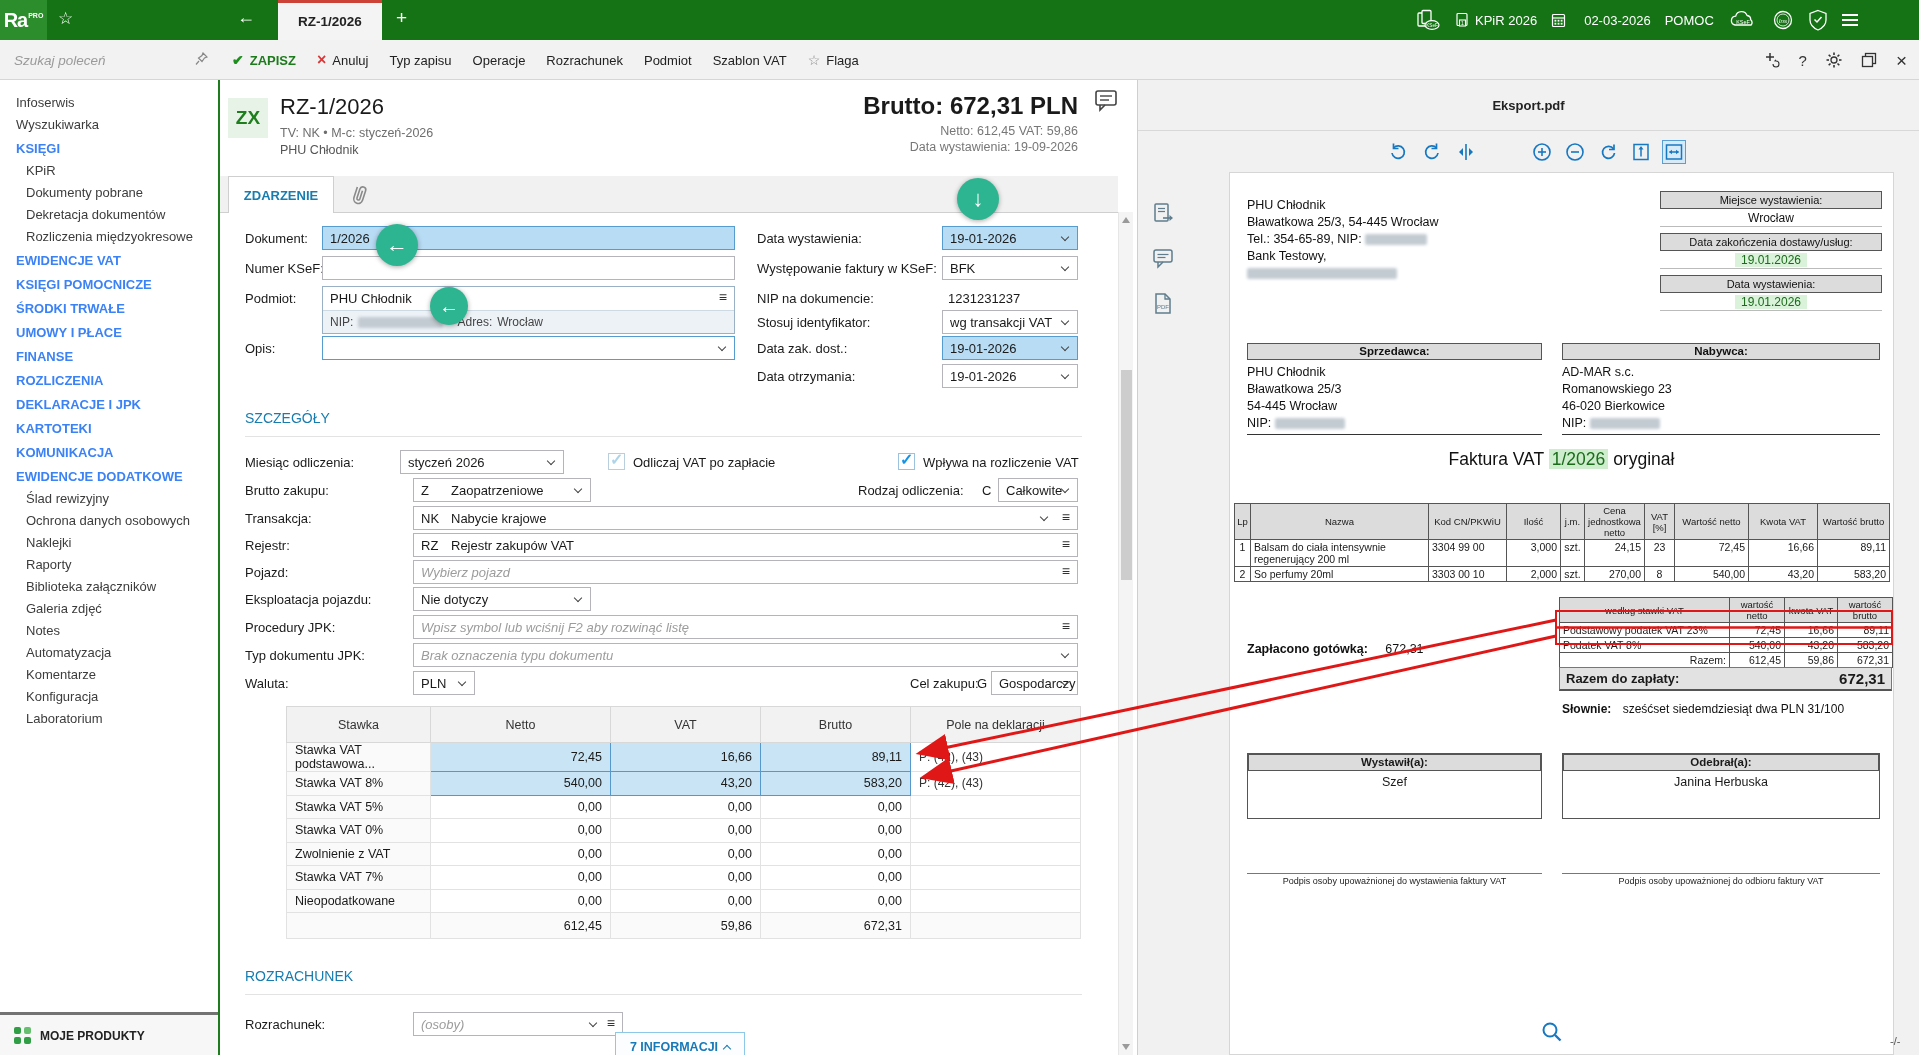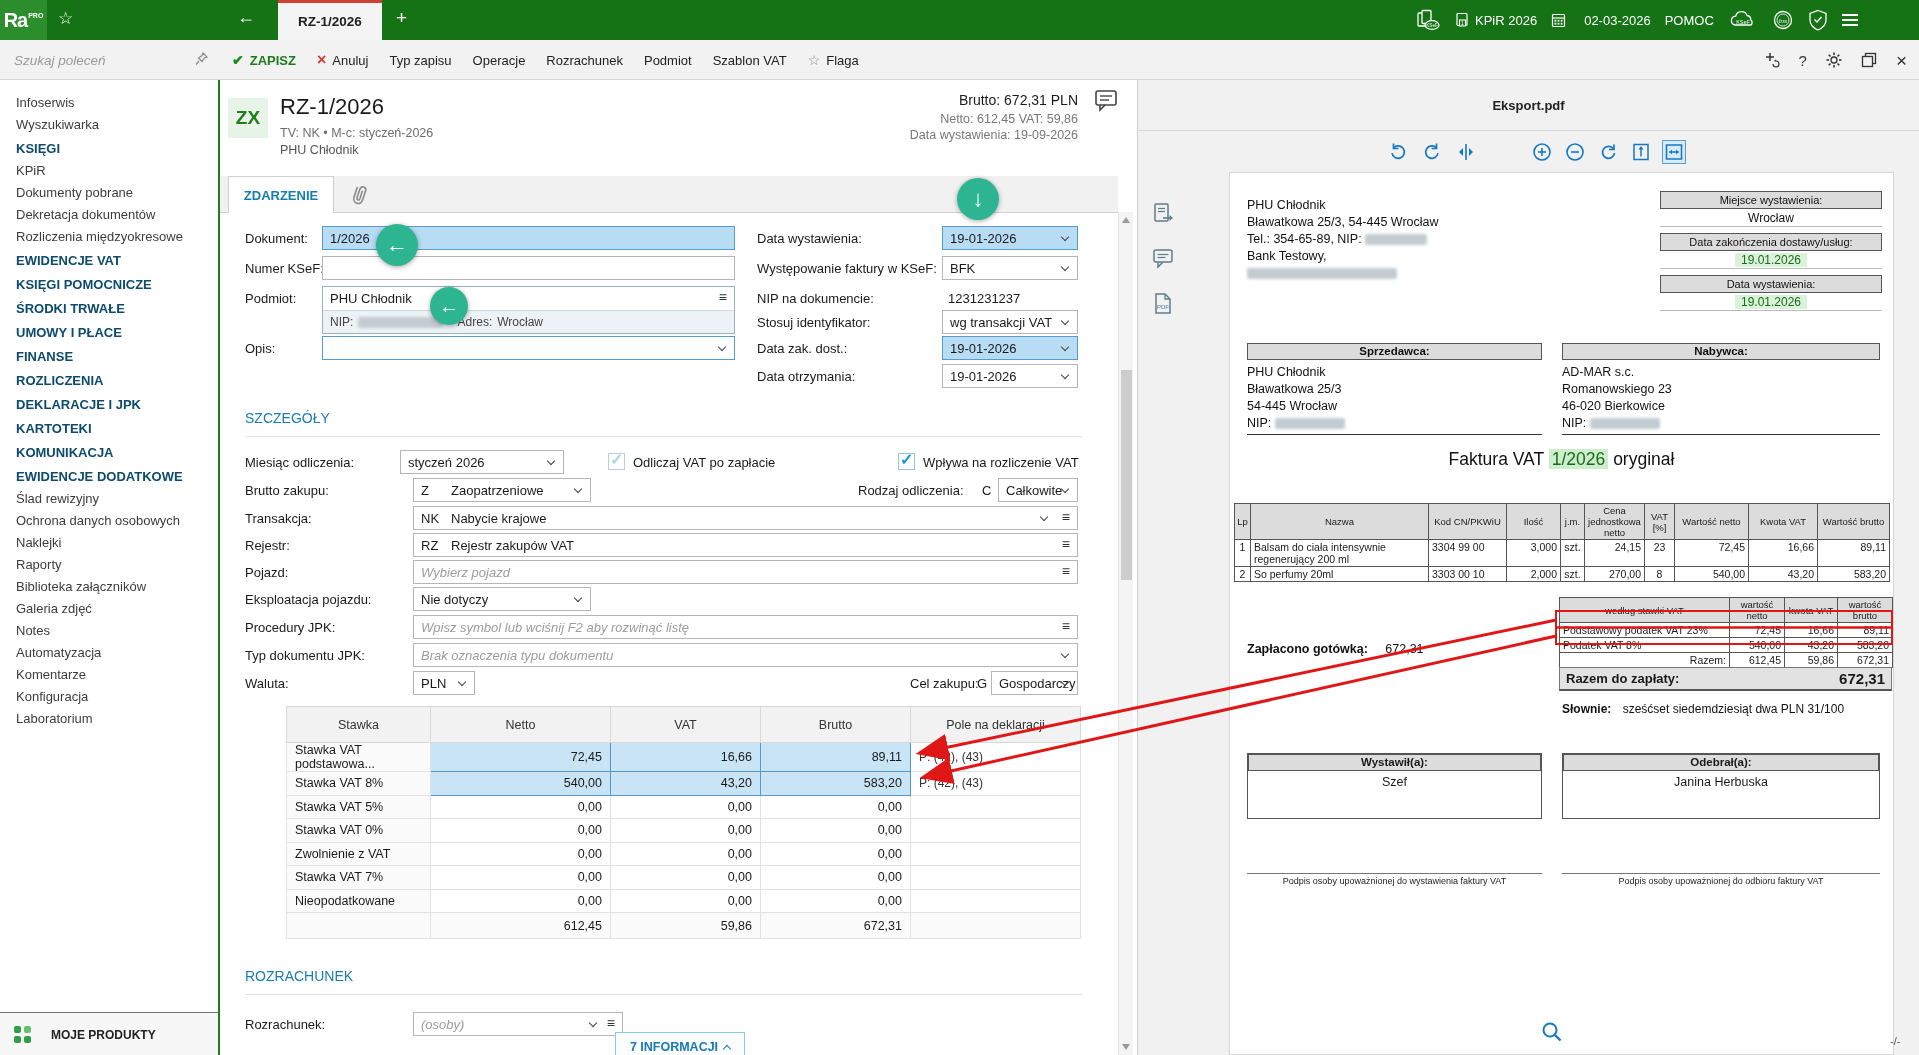--- a/index.html
+++ b/index.html
@@ -32,36 +32,36 @@
   .save-txt { color:#1d7a1d; font-weight:bold; }
   .cancel-x { color:#d93838; font-size:16px; font-weight:bold; line-height:1; }
   .flag-star { color:#8a8a8a; font-size:14px; }
   .cmd-right { position:absolute; right:12px; top:0; height:40px; display:flex; align-items:center; gap:19px; color:#333; }
 
   
   .green-line { position:absolute; left:218px; top:40px; width:2px; height:1015px; background:#1e7b1e; z-index:8; }
   .sidebar { position:absolute; left:0; top:80px; width:218px; height:932px; background:#fff; overflow:hidden; }
   .nav { padding-top:12px; }
   .nav > div { height:22px; line-height:22px; padding-left:16px; font-size:13px; color:#3c3c3c; white-space:nowrap; cursor:default; }
-  .nav > div.hdr { color:#0c4a6e; font-weight:bold; margin-top:2px; }
-  .nav > div.sub { padding-left:16px; }
-  .side-footer { position:absolute; left:0; top:1012px; width:218px; height:44px; background:#f7f7f7; border-top:1px solid #737373; display:flex; align-items:center; padding-left:14px; gap:20px; z-index:7; }
+  .nav > div.hdr { color:#3b82f6; font-weight:bold; margin-top:2px; }
+  .nav > div.sub { padding-left:26px; }
+  .side-footer { position:absolute; left:0; top:1012px; width:218px; height:44px; background:#f7f7f7; border-top:3px solid #737373; display:flex; align-items:center; padding-left:14px; gap:9px; z-index:7; }
   .grid-ic { width:17px; height:17px; display:grid; grid-template-columns:7px 7px; grid-template-rows:7px 7px; gap:3px; }
   .grid-ic i { background:#2f9e44; border-radius:2px; }
   .grid-ic i:nth-child(2){ background:#66bf6e; }
   .side-footer span { font-size:12px; font-weight:bold; color:#222; }
 
   
   .main { position:absolute; left:220px; top:80px; width:898px; height:975px; background:#fff; overflow:hidden;padding-left:12px; }
   .doc-badge { position:absolute; left:8px; top:18px; width:40px; height:40px; background:#e6f3e6; color:#1e7e1e; font-size:19px; font-weight:bold; display:flex; align-items:center; justify-content:center; }
   .doc-title { position:absolute; left:60px; top:14px; font-size:22px; color:#1a1a1a; }
   .doc-meta { position:absolute; left:60px; top:46px; font-size:12.5px; color:#6e6e6e; }
   .doc-party { position:absolute; left:60px; top:63px; font-size:12.5px; color:#555; }
   .hdr-right { position:absolute; left:500px; top:12px; width:358px; text-align:right; }
-  .hdr-brutto { font-size:14px; font-weight:400; color:#1a1a1a; }
+  .hdr-brutto { font-size:24px; font-weight:700; color:#1a1a1a; }
   .hdr-netto { font-size:12.5px; color:#777; margin-top:4px; }
   .hdr-issue { font-size:12.5px; color:#777; margin-top:2px; }
   .comment-ic { position:absolute; left:874px; top:8px; }
 
   .tabstrip { position:absolute; left:0; top:96px; width:898px; height:37px; background:#f1f1f1; border-bottom:1px solid #cfcfcf; }
   .tab-act { position:absolute; left:8px; top:0; width:106px; height:37px; background:#fff; border:1px solid #cfcfcf; border-bottom:none; color:#177cb0; font-weight:bold; font-size:13px; display:flex; align-items:center; justify-content:center; }
   .clip-ic { position:absolute; left:128px; top:7px; }
 
   .lbl { position:absolute; height:24px; display:flex; align-items:center; font-size:13px; color:#1a1a1a; white-space:nowrap; }
   .fld { position:absolute; height:24px; border:1px solid #b4b4ba; background:#fff; font-size:13px; display:flex; align-items:center; padding:0 7px; color:#1a1a1a; white-space:nowrap; }

